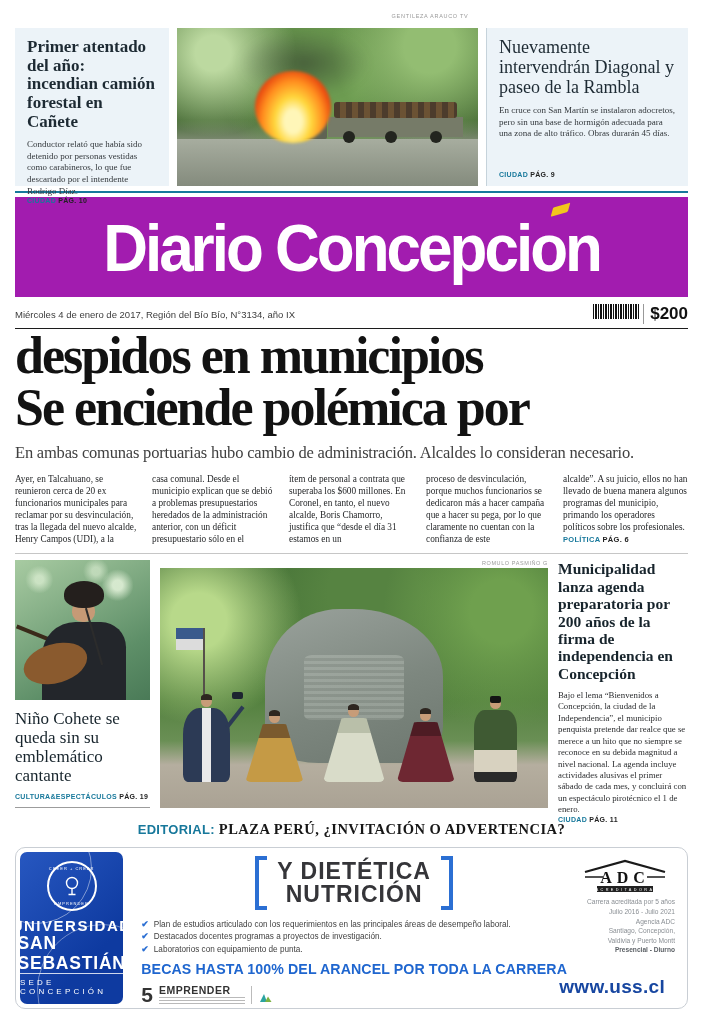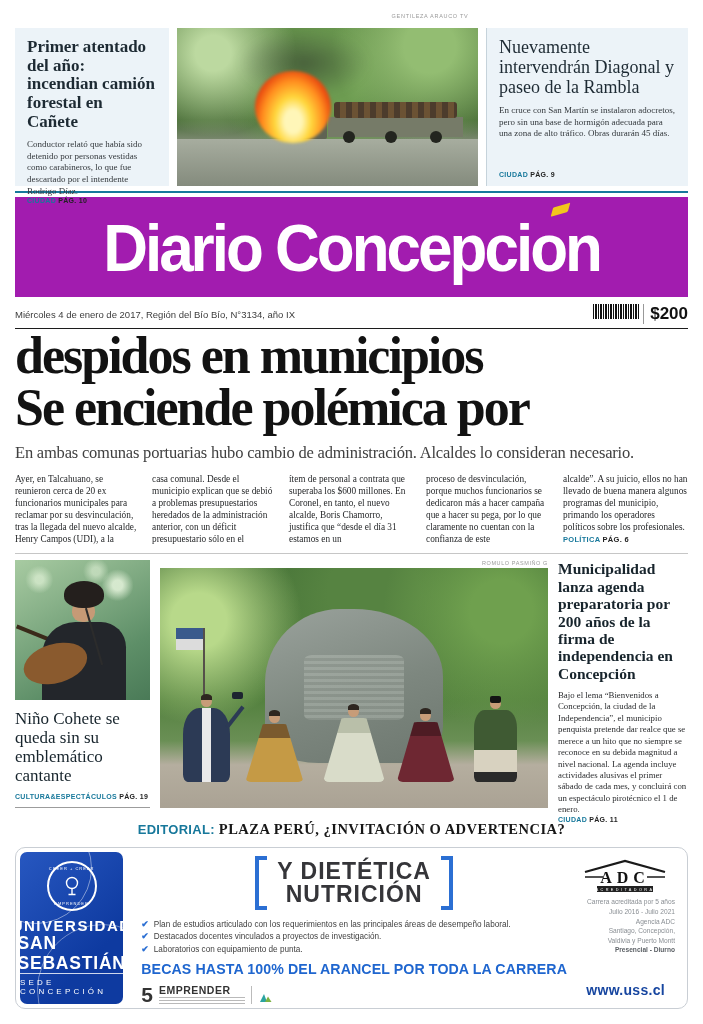--- a/index.html
+++ b/index.html
@@ -153,21 +153,21 @@
   .accred{display:flex;align-items:flex-end;gap:6px;margin-top:7px;}
   .accred .five{font-weight:bold;font-size:21px;line-height:.8;color:#333;}
   .accred .acc-right .word{font-weight:bold;font-size:10.5px;color:#333;letter-spacing:.5px;}
   .accred .fineprint{width:86px;height:7px;margin-top:1px;
     background:repeating-linear-gradient(#b9b9b9 0 1px,transparent 1px 3px);}
   .accred .sep{width:1px;height:18px;background:#bbb;}
 
   .adc-col{width:152px;padding:10px 12px 8px 0;display:flex;flex-direction:column;align-items:flex-end;text-align:right;}
   .adc-lines{margin-top:3px;font-size:6.6px;line-height:1.45;color:#8a8f94;}
   .adc-lines .strong{color:#5c6166;font-weight:bold;}
-  .website{position:absolute;right:22px;bottom:10px;font-weight:bold;font-size:14px;color:#1746a0;letter-spacing:.3px;}
+  .website{position:absolute;right:22px;bottom:10px;font-weight:bold;font-size:19px;color:#1746a0;letter-spacing:.3px;}
 </style>
 </head>
 <body>
 
 <div class="page">
 
   <div class="top-credit">GENTILEZA ARAUCO TV</div>
 
   <div class="top-row">
     <aside class="tbox left">
@@ -324,21 +324,21 @@
         </div>
         <div class="brk r"></div>
       </div>
       <div class="bullets">
         <div class="bullet">
           <span class="chk">✔</span>
           <span class="btx">Plan de estudios articulado con los requerimientos en las principales áreas de desempeño laboral.</span>
         </div>
         <div class="bullet">
           <span class="chk">✔</span>
-          <span class="btx">Destacados docentes vinculados a proyectos de investigación.</span>
+          <span class="btx">Destacados docentes programas a proyectos de investigación.</span>
         </div>
         <div class="bullet">
           <span class="chk">✔</span>
           <span class="btx">Laboratorios con equipamiento de punta.</span>
         </div>
       </div>
       <div class="becas">BECAS HASTA 100% DEL ARANCEL POR TODA LA CARRERA</div>
       <div class="accred">
         <span class="five">5</span>
         <span class="acc-right">

